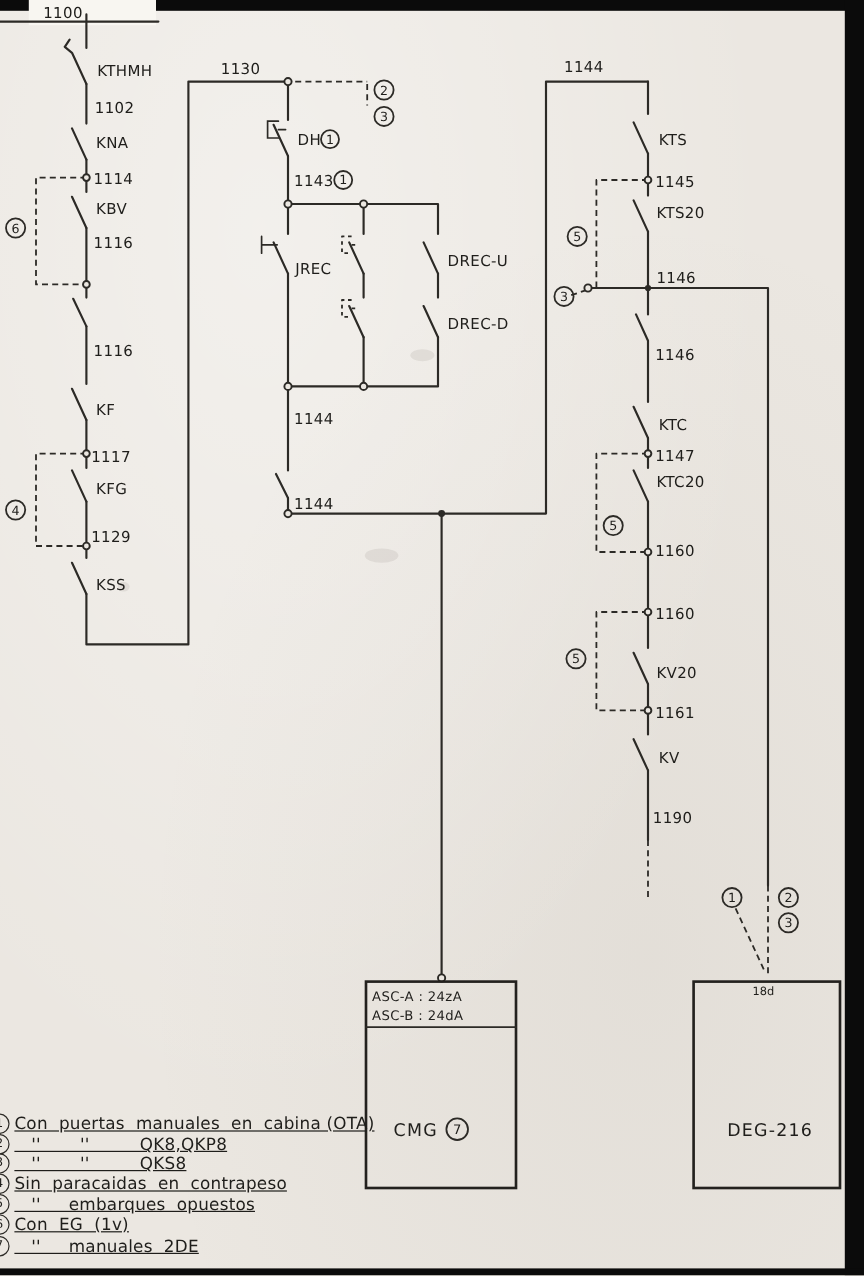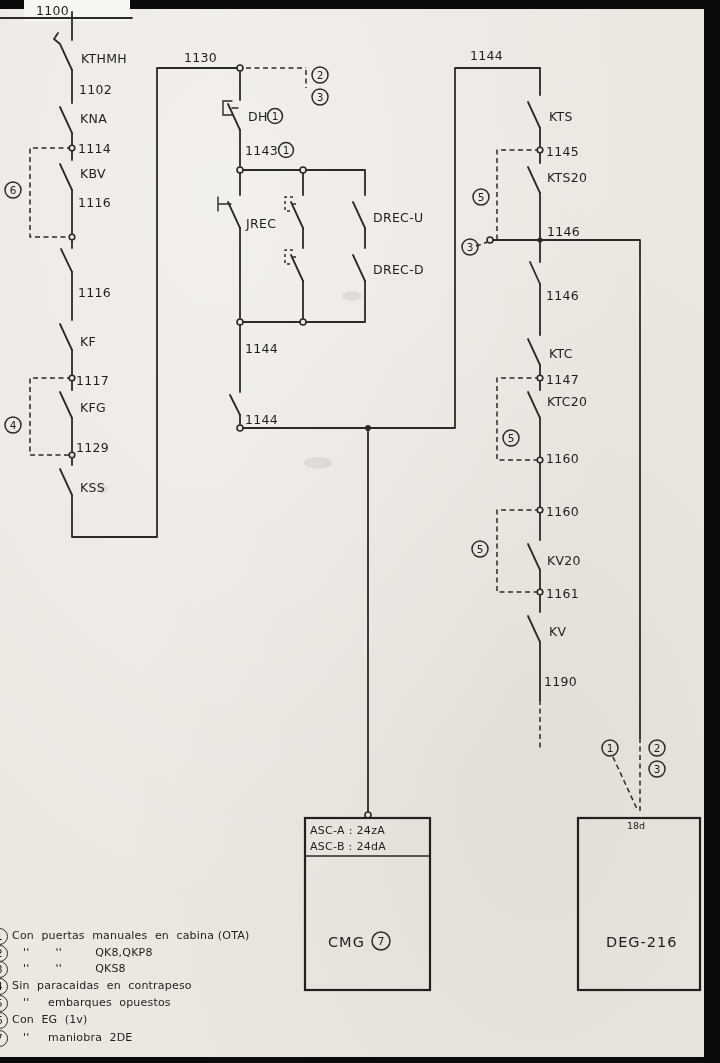--- a/index.html
+++ b/index.html
@@ -24,21 +24,21 @@
   .lbl-asc{ font:11px  "DejaVu Sans",sans-serif; fill:#1f1e1b; letter-spacing:.3px; }
   .lbl-box{ font:14.5px "DejaVu Sans",sans-serif; fill:#1f1e1b; letter-spacing:1px; }
   .box   { fill:none; stroke:#23211e; stroke-width:2.2; }
   .bar   { fill:#0b0b0b; }
   .smudge{ fill:rgba(115,108,96,.12); }
   .legend-row  { position:absolute; left:0; height:17px; }
   .legend-num  { position:absolute; left:-9px; top:-1px; width:15px; height:15px;
                  border:1.5px solid #2c2a26; border-radius:50%;
                  font-size:10px; line-height:15px; text-align:center; color:#1f1e1b; }
   .legend-text { position:absolute; left:12px; top:0; white-space:pre;
-                 font-size:11px; color:#1f1e1b; letter-spacing:.2px; }
+                 font-size:14px; color:#1f1e1b; letter-spacing:.2px;text-decoration:underline; }
 </style>
 </head>
 <body>
 
 <div class="page">
 <svg width="720" height="1063" viewBox="0 0 720 1063">
 
   <rect class="bar" x="0" y="0" width="720" height="9"></rect>
   <rect x="24" y="0" width="106" height="21" fill="#f8f6f1"></rect>
   <rect class="bar" x="704" y="0" width="16" height="1063"></rect>
@@ -242,16 +242,16 @@
   <div class="legend-row" style="top:996px">
     <span class="legend-num">5</span>
     <span class="legend-text">   ''     embarques  opuestos</span>
   </div>
   <div class="legend-row" style="top:1013px">
     <span class="legend-num">6</span>
     <span class="legend-text">Con  EG  (1v)</span>
   </div>
   <div class="legend-row" style="top:1031px">
     <span class="legend-num">7</span>
-    <span class="legend-text">   ''     maniobra  2DE</span>
+    <span class="legend-text">   ''     manuales  2DE</span>
   </div>
 </div>
 </div>
 
 </body></html>

